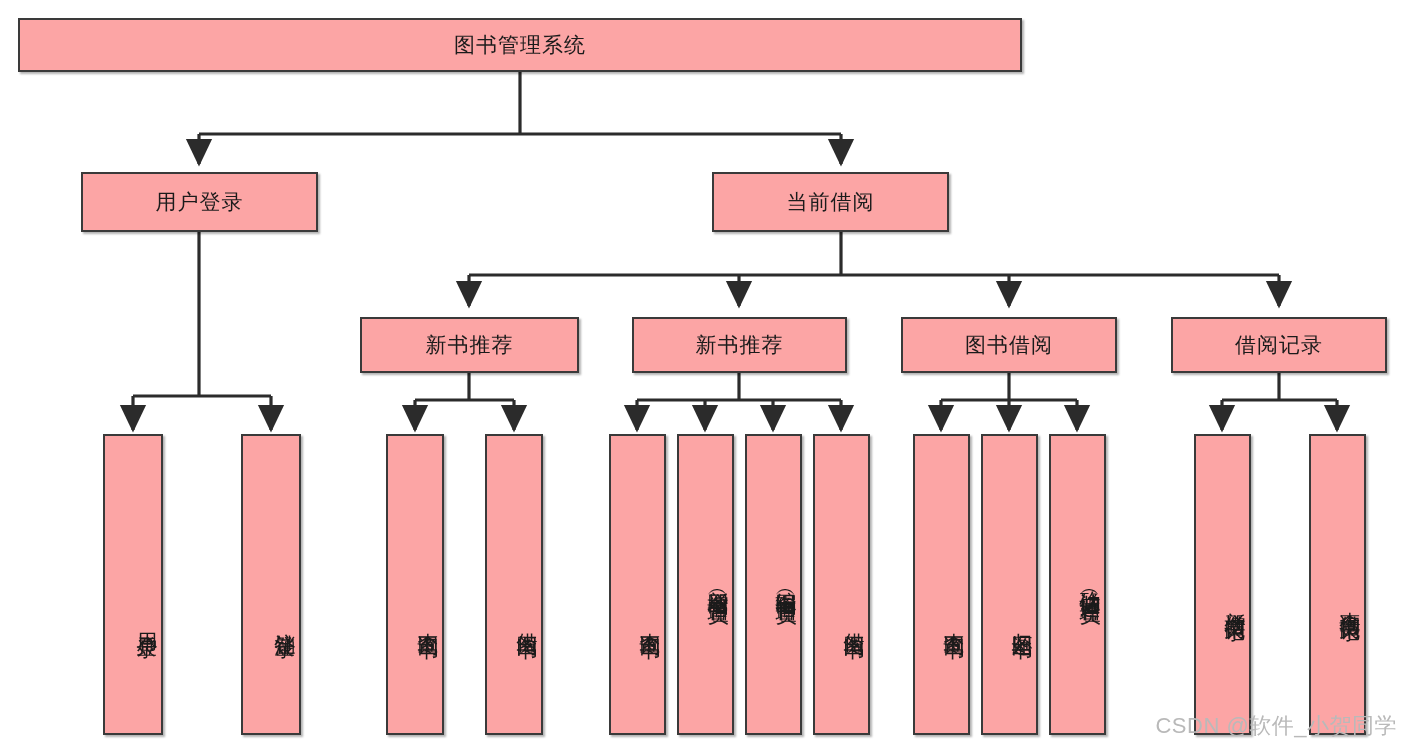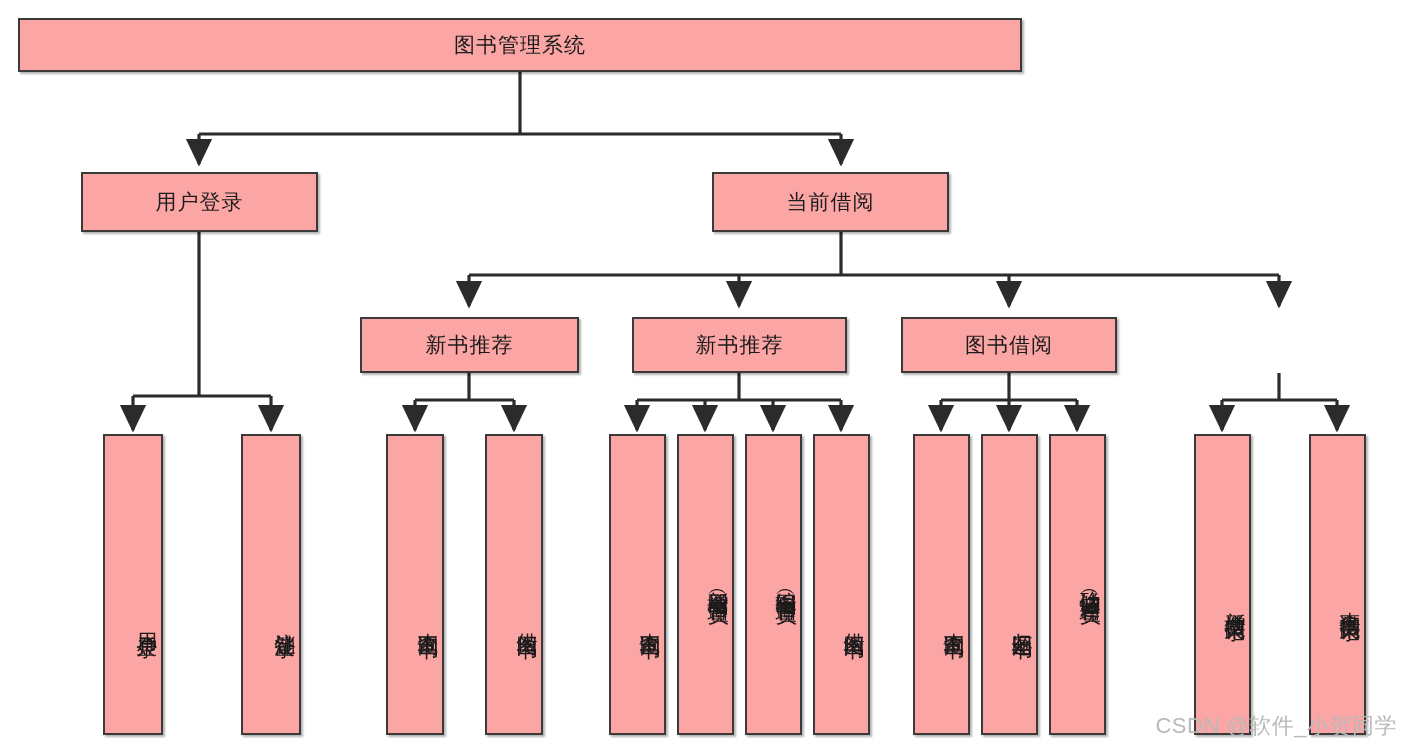--- a/index.html
+++ b/index.html
@@ -134,20 +134,23 @@
 
   <div class="node horiz" style="left:360px; top:317px; width:219px; height:56px;">
     <span>新书推荐</span>
   </div>
   <div class="node horiz" style="left:632px; top:317px; width:215px; height:56px;">
     <span>新书推荐</span>
   </div>
   <div class="node horiz" style="left:901px; top:317px; width:216px; height:56px;">
     <span>图书借阅</span>
   </div>
+  <div class="node horiz" style="left:1171px; top:317px; width:216px; height:56px;">
+    <span>借阅记录</span>
+  </div>
 
   <div class="node vert" style="left:103px; top:434px; width:60px; height:301px; padding-top:84px;">
     <span>用户登录</span>
   </div>
   <div class="node vert" style="left:241px; top:434px; width:60px; height:301px; padding-top:84px;">
     <span>注销登录</span>
   </div>
 
   <div class="node vert" style="left:386px; top:434px; width:58px; height:301px; padding-top:84px;">
     <span>查询图书</span>

